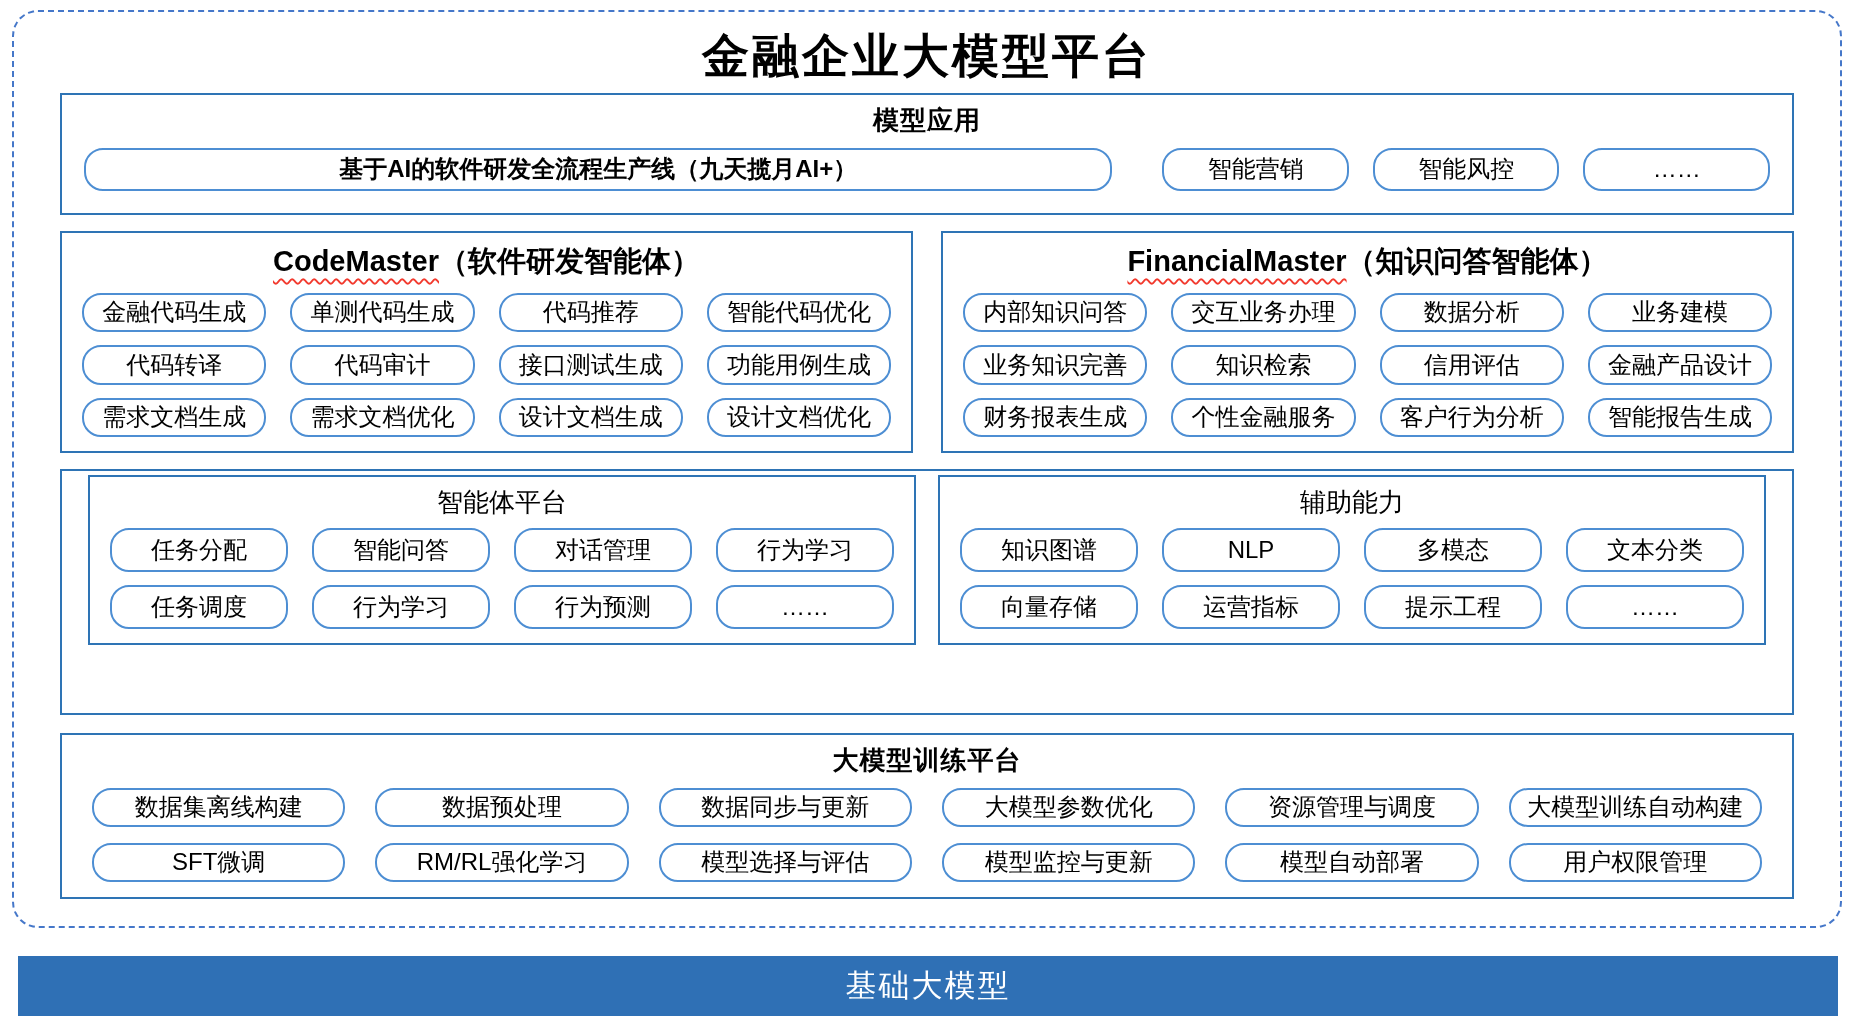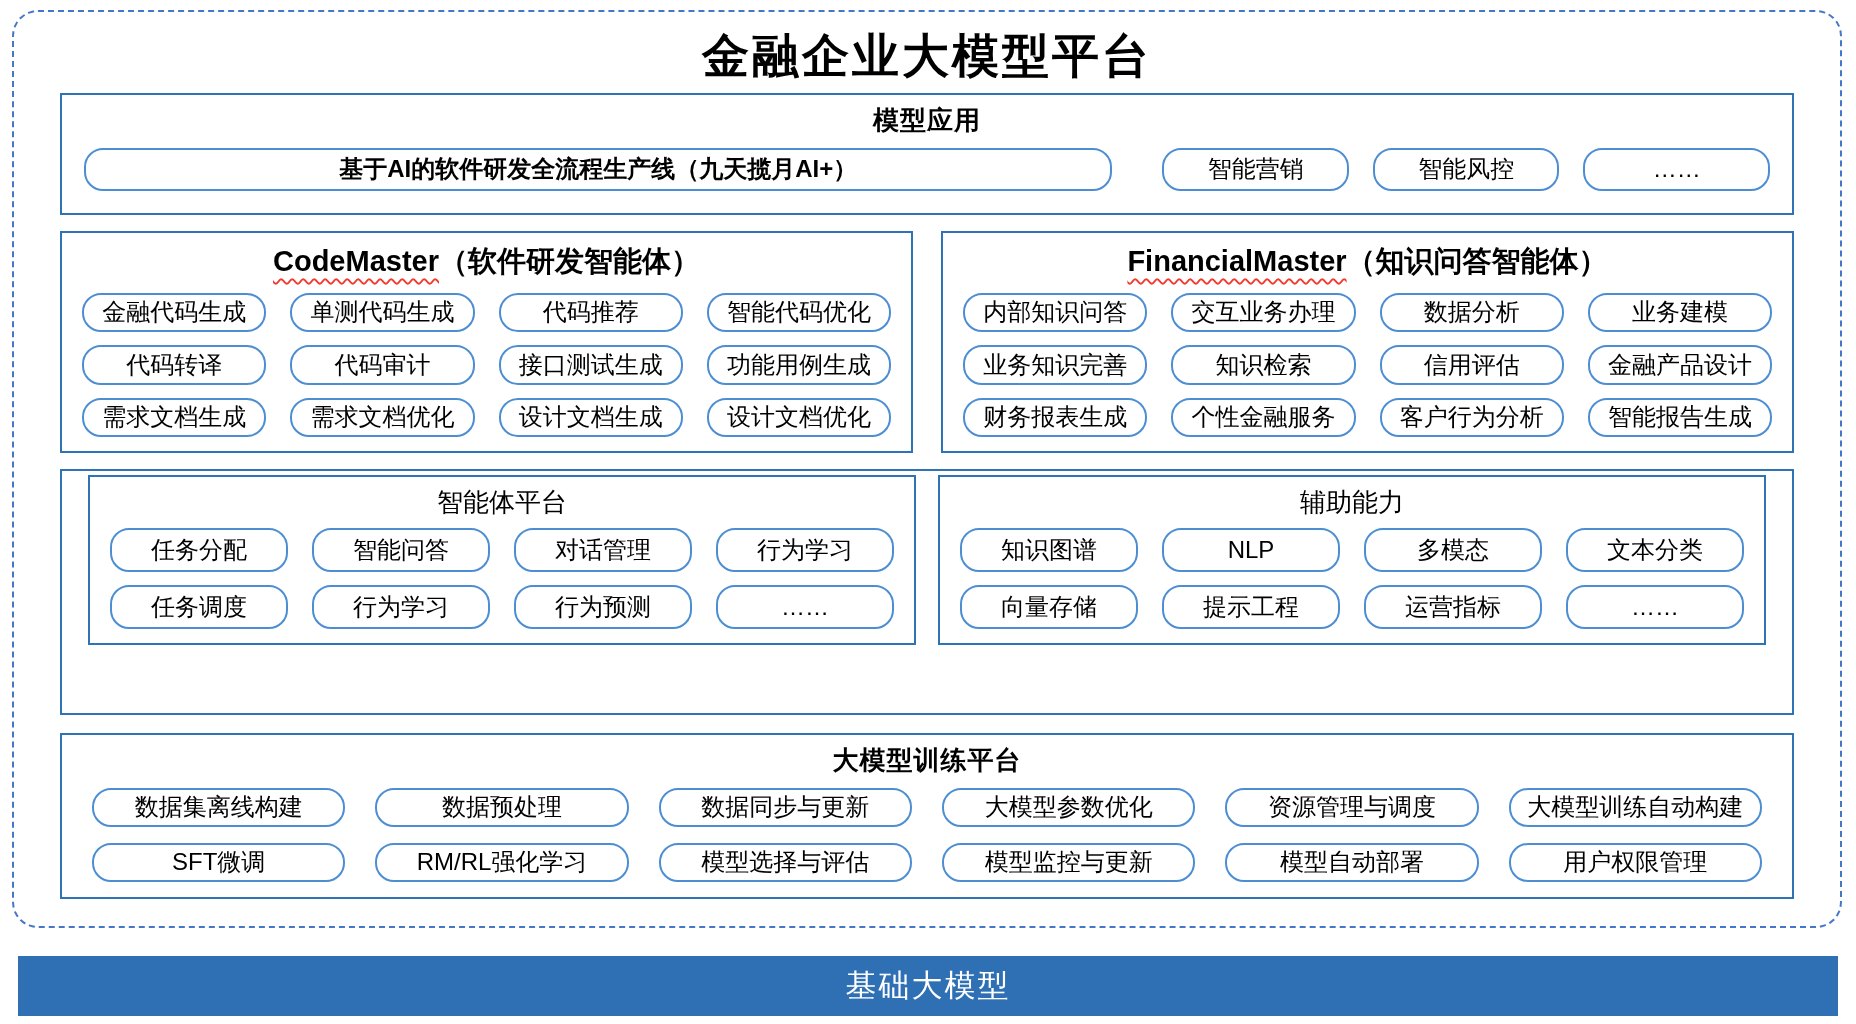--- a/index.html
+++ b/index.html
@@ -152,22 +152,22 @@
           </div>
       </div>
       <div class="subpanel">
         <div class="sub-title">辅助能力</div>
         <div class="grid4">
             <div class="chip">知识图谱</div>
             <div class="chip">NLP</div>
             <div class="chip">多模态</div>
             <div class="chip">文本分类</div>
             <div class="chip">向量存储</div>
+            <div class="chip">运营指标</div>
             <div class="chip">提示工程</div>
-            <div class="chip">运营指标</div>
             <div class="chip">……</div>
           </div>
       </div>
     </div>
   </div>
 
   <div class="section sec-training">
     <div class="sec-title">大模型训练平台</div>
     <div class="grid6">
         <div class="chip">数据集离线构建</div>

